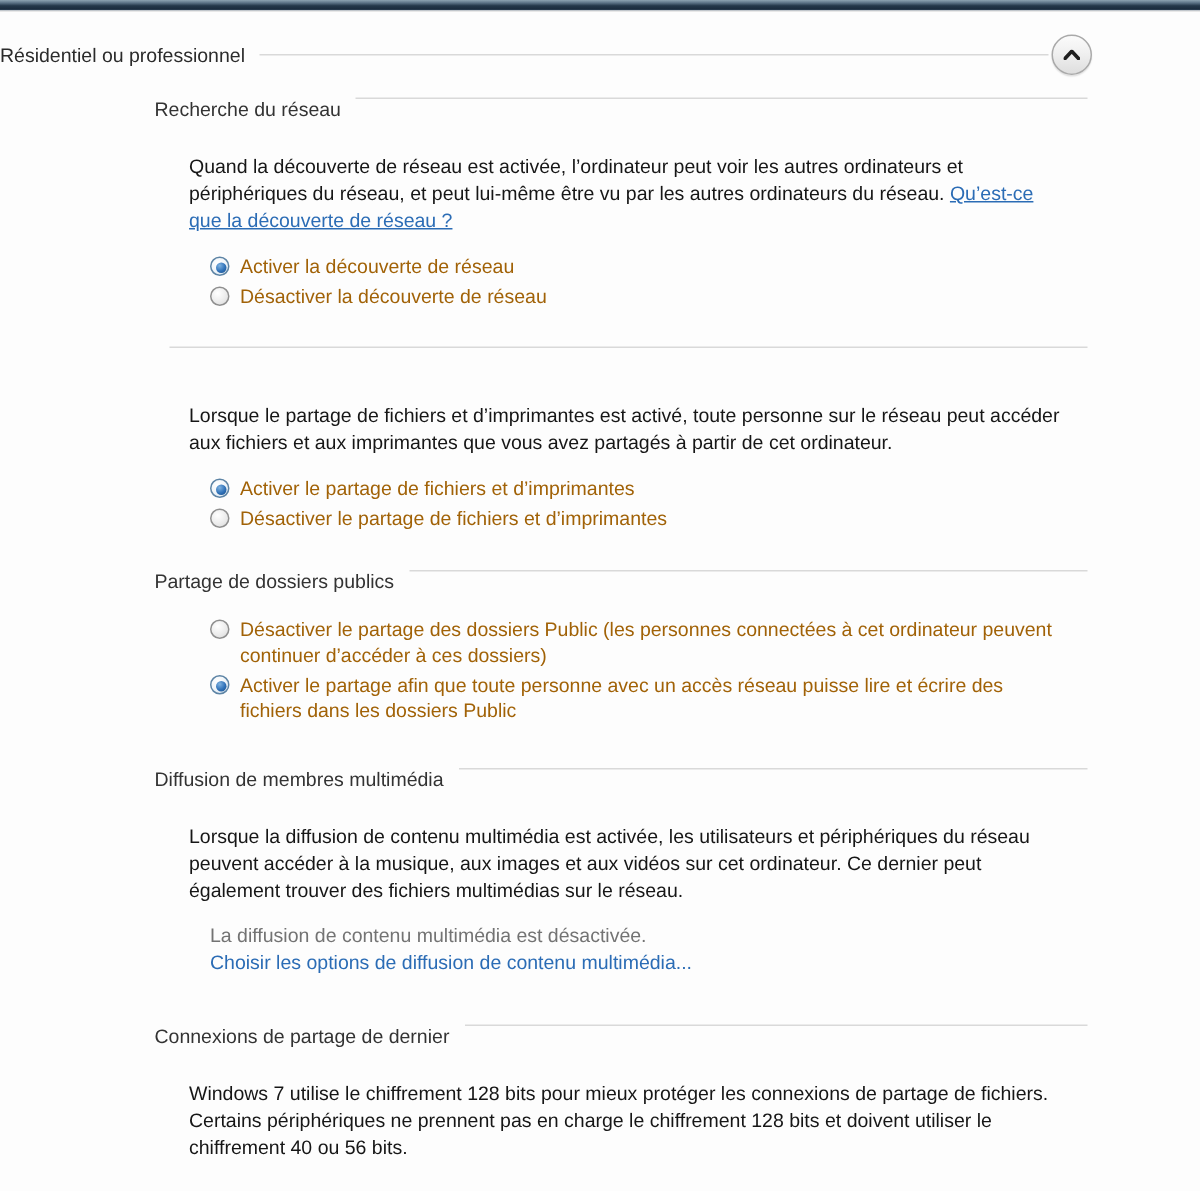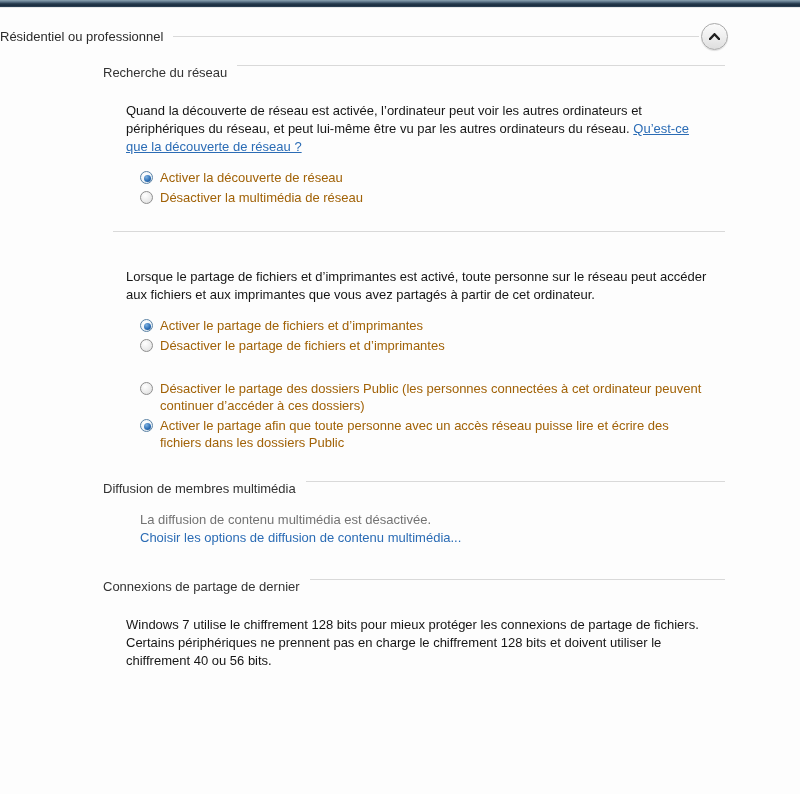--- a/index.html
+++ b/index.html
@@ -152,21 +152,21 @@
       <span class="rule"></span>
     </div>
     <div class="para"><span>Quand la découverte de réseau est activée, l’ordinateur peut voir les autres ordinateurs et périphériques du réseau, et peut lui-même être vu par les autres ordinateurs du réseau. </span><a class="link">Qu’est-ce que la découverte de réseau ?</a></div>
     <div class="options">
       <div class="option">
         <span class="radio checked"></span>
         <span class="label">Activer la découverte de réseau</span>
       </div>
       <div class="option">
         <span class="radio"></span>
-        <span class="label">Désactiver la multimédia de réseau</span>
+        <span class="label">Désactiver la découverte de réseau</span>
       </div>
     </div>
   </div>
 
   <div class="section sec-fichiers">
     <div class="section-header">
       <span class="rule"></span>
     </div>
     <div class="para">Lorsque le partage de fichiers et d’imprimantes est activé, toute personne sur le réseau peut accéder aux fichiers et aux imprimantes que vous avez partagés à partir de cet ordinateur.</div>
     <div class="options">
@@ -175,37 +175,42 @@
         <span class="label">Activer le partage de fichiers et d’imprimantes</span>
       </div>
       <div class="option">
         <span class="radio"></span>
         <span class="label">Désactiver le partage de fichiers et d’imprimantes</span>
       </div>
     </div>
   </div>
 
   <div class="section sec-dossiers">
+    <div class="section-header">
+      <span class="title">Partage de dossiers publics</span>
+      <span class="rule"></span>
+    </div>
     <div class="options">
       <div class="option">
         <span class="radio"></span>
         <span class="label">Désactiver le partage des dossiers Public (les personnes connectées à cet ordinateur peuvent continuer d’accéder à ces dossiers)</span>
       </div>
       <div class="option">
         <span class="radio checked"></span>
         <span class="label">Activer le partage afin que toute personne avec un accès réseau puisse lire et écrire des fichiers dans les dossiers Public</span>
       </div>
     </div>
   </div>
 
   <div class="section sec-diffusion">
     <div class="section-header">
       <span class="title">Diffusion de membres multimédia</span>
       <span class="rule"></span>
     </div>
+    <div class="para">Lorsque la diffusion de contenu multimédia est activée, les utilisateurs et périphériques du réseau peuvent accéder à la musique, aux images et aux vidéos sur cet ordinateur. Ce dernier peut également trouver des fichiers multimédias sur le réseau.</div>
     <div class="status-line">La diffusion de contenu multimédia est désactivée.</div>
     <div class="action-line">
       <a class="link no-underline">Choisir les options de diffusion de contenu multimédia...</a>
     </div>
   </div>
 
   <div class="section sec-connexions">
     <div class="section-header">
       <span class="title">Connexions de partage de dernier</span>
       <span class="rule"></span>

